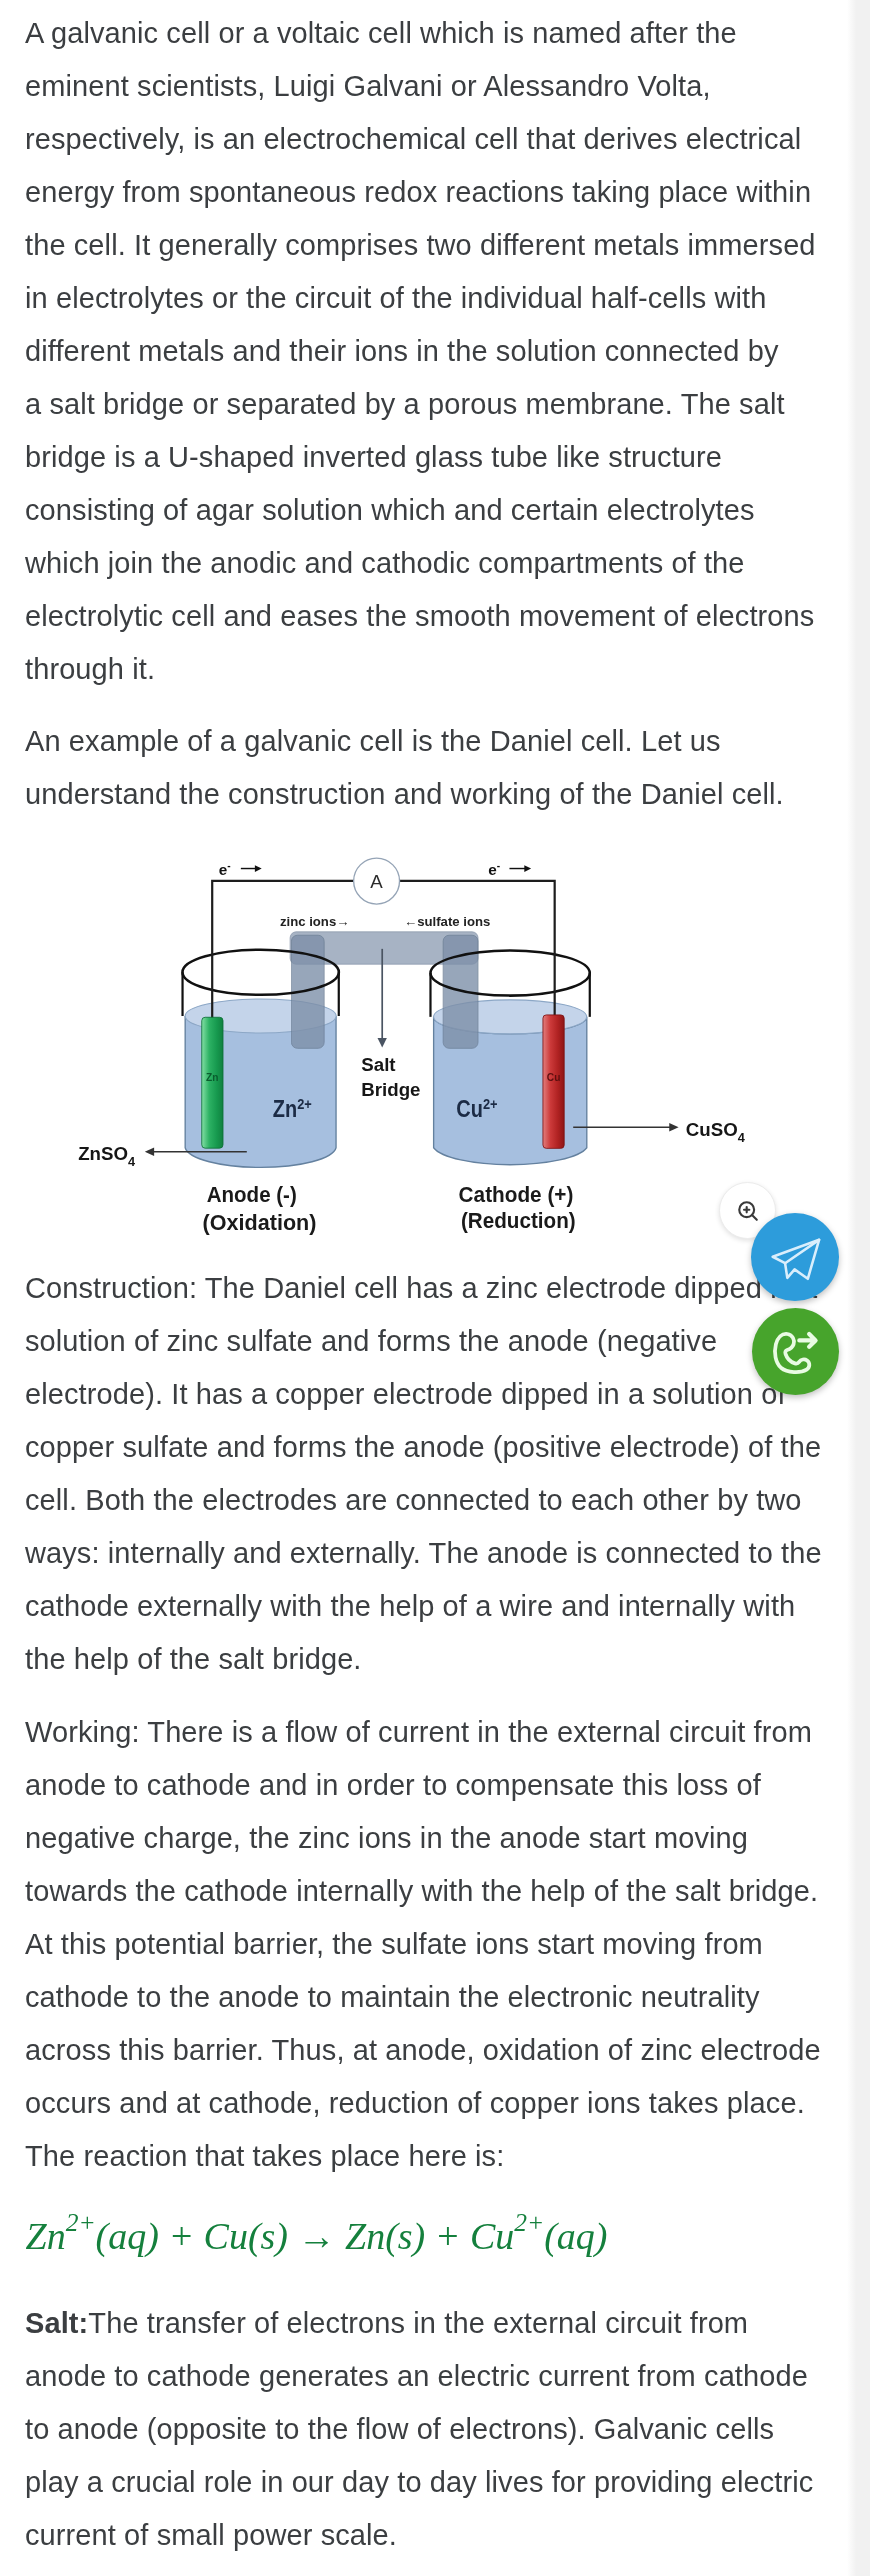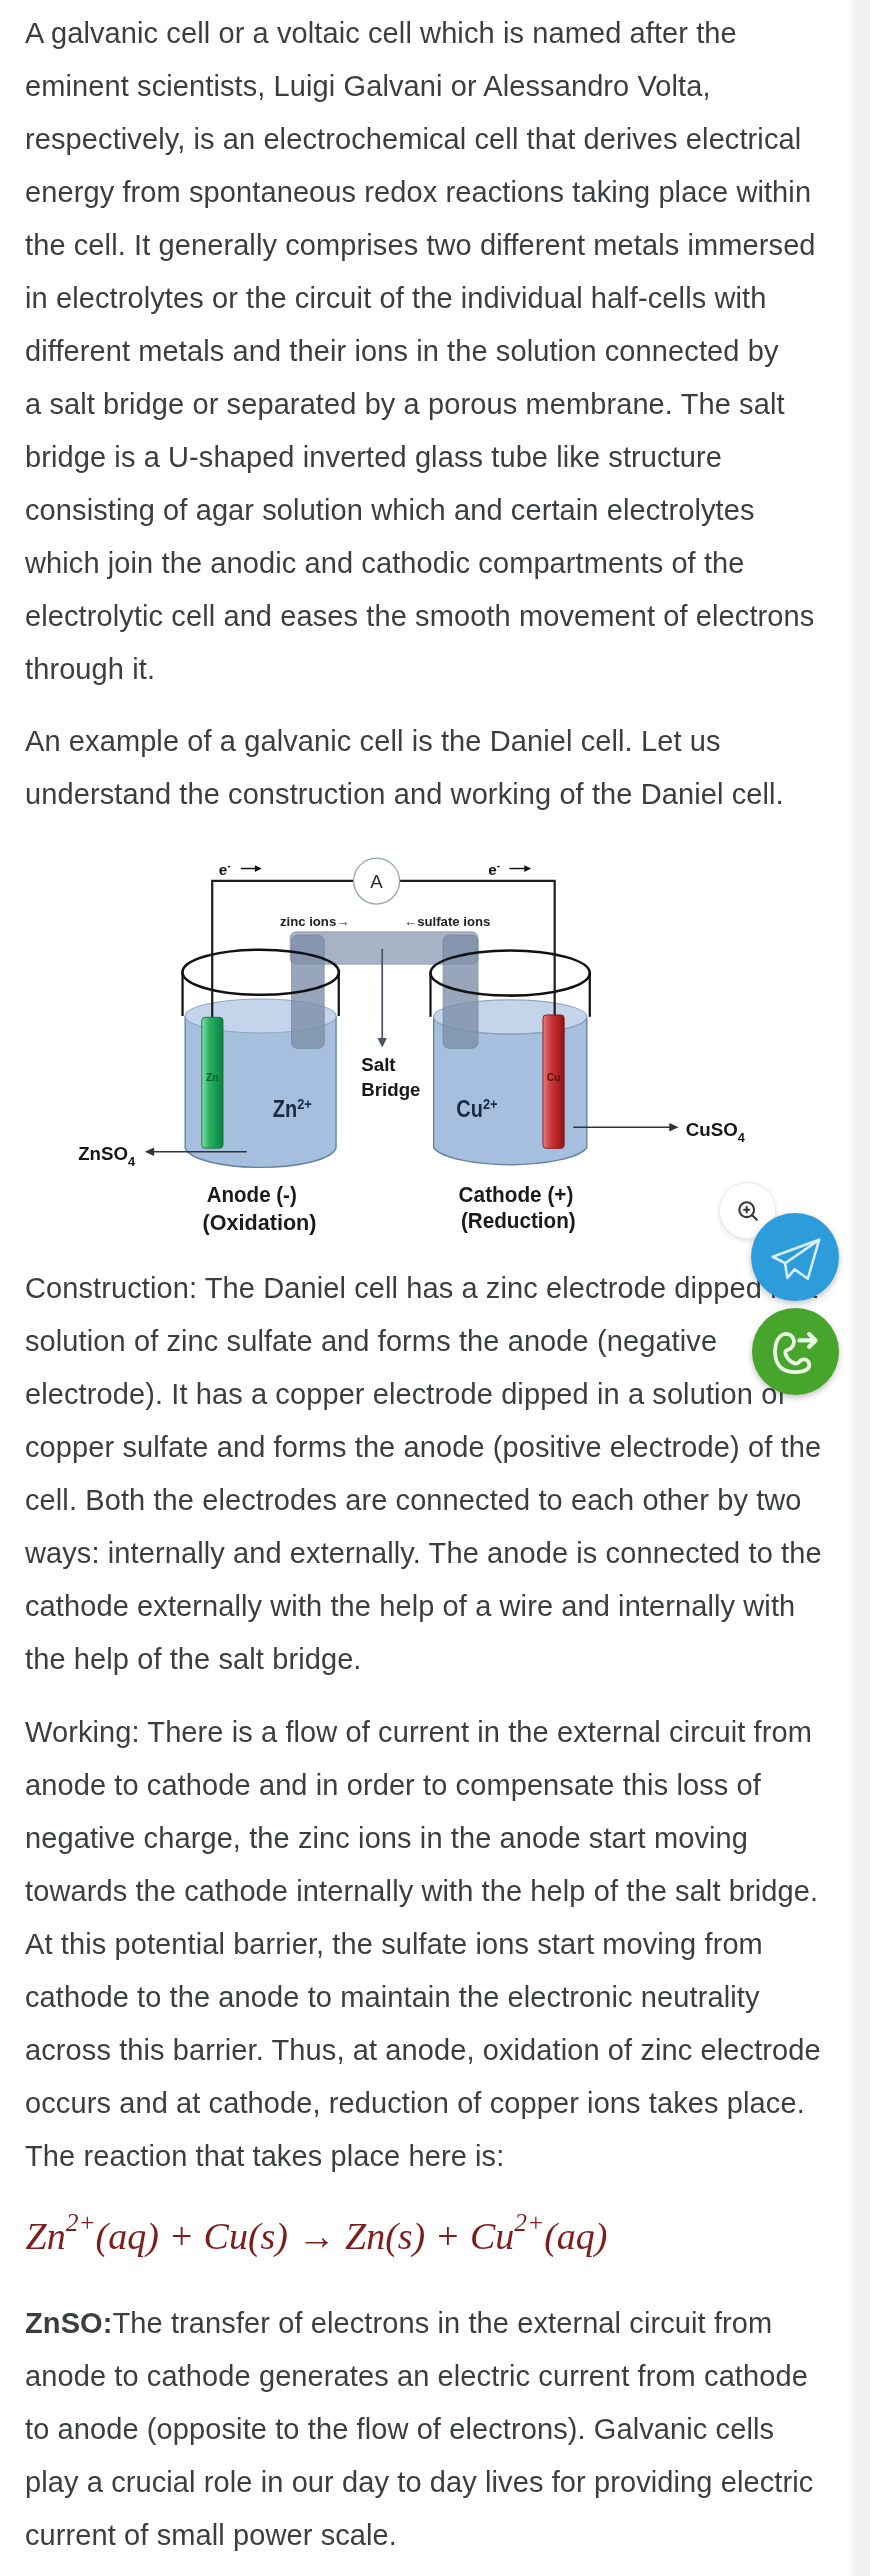--- a/index.html
+++ b/index.html
@@ -4,21 +4,21 @@
 <style>
   html,body{margin:0;padding:0;background:#fff;}
   body{width:871px;height:2576px;position:relative;overflow:hidden;
        font-family:"Liberation Sans",sans-serif;color:#3b3e41;}
   .para{position:absolute;left:25px;font-size:29px;line-height:53px;
         white-space:nowrap;letter-spacing:0.1px;}
   .track{position:absolute;top:0;right:0;width:24px;height:2576px;
          background:linear-gradient(to right,#ffffff 0%,#f1f1f1 38%,#f1f1f1 100%);}
   .fab{position:absolute;border-radius:50%;display:flex;align-items:center;justify-content:center;}
   .formula{position:absolute;left:25.5px;top:2217px;font-family:"Liberation Serif",serif;
-           font-style:italic;font-size:38px;color:#7f1d1d;white-space:nowrap;line-height:1;}
+           font-style:italic;font-size:38px;color:#15803d;white-space:nowrap;line-height:1;}
   .formula sup{font-size:25.5px;vertical-align:baseline;position:relative;top:-18.3px;letter-spacing:0;}
 </style>
 </head>
 <body>
 
 <div class="para" id="p1" style="top:7.2px;">A galvanic cell or a voltaic cell which is named after the<br>eminent scientists, Luigi Galvani or Alessandro Volta,<br>respectively, is an electrochemical cell that derives electrical<br>energy from spontaneous redox reactions taking place within<br>the cell. It generally comprises two different metals immersed<br>in electrolytes or the circuit of the individual half-cells with<br>different metals and their ions in the solution connected by<br>a salt bridge or separated by a porous membrane. The salt<br>bridge is a U-shaped inverted glass tube like structure<br>consisting of agar solution which and certain electrolytes<br>which join the anodic and cathodic compartments of the<br>electrolytic cell and eases the smooth movement of electrons<br>through it.</div>
 
 <div class="para" id="p2" style="top:715px;">An example of a galvanic cell is the Daniel cell. Let us<br>understand the construction and working of the Daniel cell.</div>
 
 <svg id="diagram" width="871" height="425" viewBox="0 975 1024 500" style="position:absolute;left:0;top:829px;">
@@ -97,21 +97,21 @@
   <text x="539.2" y="1414" font-size="26" font-weight="bold" fill="#1a1a1a" textLength="135" lengthAdjust="spacingAndGlyphs">Cathode (+)</text>
   <text x="541.9" y="1445" font-size="26" font-weight="bold" fill="#1a1a1a" textLength="135" lengthAdjust="spacingAndGlyphs">(Reduction)</text>
 </svg>
 
 <div class="para" id="p3" style="top:1262px;">Construction: The Daniel cell has a zinc electrode dipped in a<br>solution of zinc sulfate and forms the anode (negative<br>electrode). It has a copper electrode dipped in a solution of<br>copper sulfate and forms the anode (positive electrode) of the<br>cell. Both the electrodes are connected to each other by two<br>ways: internally and externally. The anode is connected to the<br>cathode externally with the help of a wire and internally with<br>the help of the salt bridge.</div>
 
 <div class="para" id="p4" style="top:1706px;">Working: There is a flow of current in the external circuit from<br>anode to cathode and in order to compensate this loss of<br>negative charge, the zinc ions in the anode start moving<br>towards the cathode internally with the help of the salt bridge.<br>At this potential barrier, the sulfate ions start moving from<br>cathode to the anode to maintain the electronic neutrality<br>across this barrier. Thus, at anode, oxidation of zinc electrode<br>occurs and at cathode, reduction of copper ions takes place.<br>The reaction that takes place here is:</div>
 
 <div class="formula" id="f1">Zn<sup>2+</sup>(aq) + Cu(s) → Zn(s) + Cu<sup>2+</sup>(aq)</div>
 
-<div class="para" id="p5" style="top:2297px;"><b>ZnSO:</b>The transfer of electrons in the external circuit from<br>anode to cathode generates an electric current from cathode<br>to anode (opposite to the flow of electrons). Galvanic cells<br>play a crucial role in our day to day lives for providing electric<br>current of small power scale.</div>
+<div class="para" id="p5" style="top:2297px;"><b>Salt:</b>The transfer of electrons in the external circuit from<br>anode to cathode generates an electric current from cathode<br>to anode (opposite to the flow of electrons). Galvanic cells<br>play a crucial role in our day to day lives for providing electric<br>current of small power scale.</div>
 
 <div class="track"></div>
 
 <div class="fab" id="zoomBtn" style="left:719px;top:1182px;width:55px;height:55px;background:#fff;border:0.9px solid #ececec;box-shadow:0 1.7px 5.1px rgba(0,0,0,0.12);">
   <svg width="25.5" height="25.5" viewBox="0 0 24 24" fill="none" stroke="#3a3a3a" stroke-width="2" stroke-linecap="round" stroke-linejoin="round">
     <circle cx="11" cy="11" r="7"></circle>
     <line x1="20.5" y1="20.5" x2="16" y2="16"></line>
     <line x1="11" y1="8.5" x2="11" y2="13.5"></line>
     <line x1="8.5" y1="11" x2="13.5" y2="11"></line>
   </svg>

